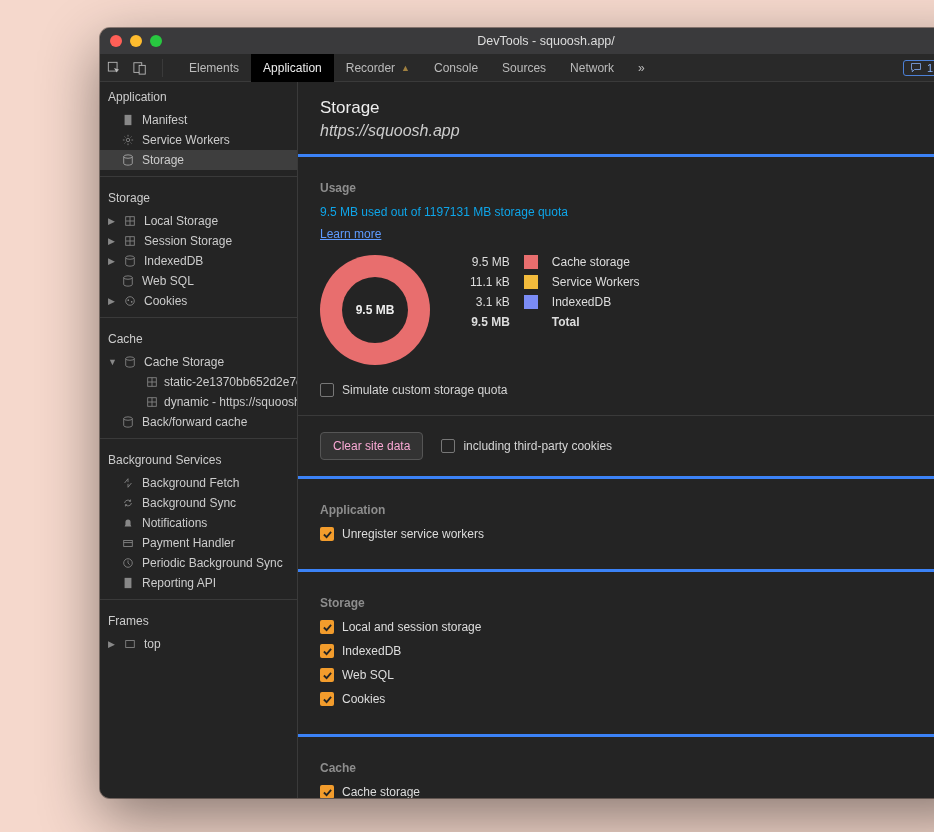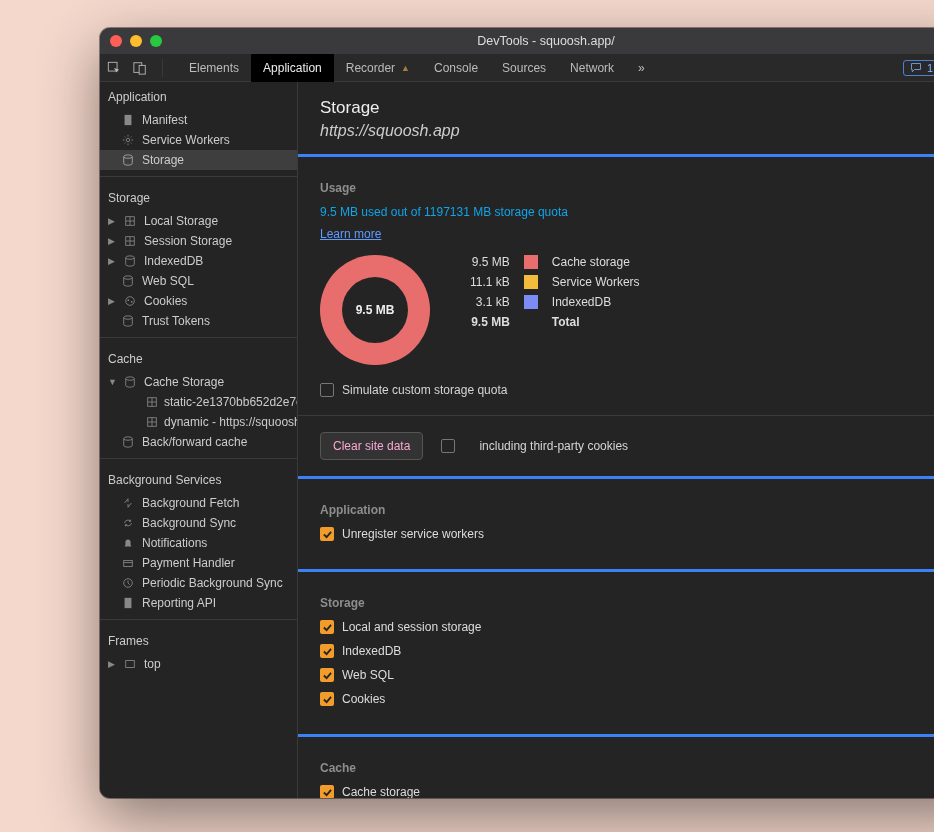--- a/index.html
+++ b/index.html
@@ -286,29 +286,20 @@
         <span class="arrow">▶</span>
         <span class="ic">
             <svg viewBox="0 0 14 14" width="12" height="12">
               <circle cx="7" cy="7" r="5" fill="none" stroke="#888"></circle>
               <circle cx="5" cy="6" r="1" fill="#888"></circle>
               <circle cx="9" cy="8" r="1" fill="#888"></circle>
             </svg>
           </span>
         <span>Cookies</span>
       </div>
-      <div class="item indent1">
-        <span class="ic">
-            <svg viewBox="0 0 14 14" width="12" height="12">
-              <ellipse cx="7" cy="3" rx="5" ry="2" fill="none" stroke="#888"></ellipse>
-              <path d="M2 3v8c0 1.1 2.2 2 5 2s5-.9 5-2V3" fill="none" stroke="#888"></path>
-            </svg>
-          </span>
-        <span>Trust Tokens</span>
-      </div>
 
       <div class="hr"></div>
       <div class="section-title">Cache</div>
       <div class="item">
         <span class="arrow">▼</span>
         <span class="ic">
             <svg viewBox="0 0 14 14" width="12" height="12">
               <ellipse cx="7" cy="3" rx="5" ry="2" fill="none" stroke="#888"></ellipse>
               <path d="M2 3v8c0 1.1 2.2 2 5 2s5-.9 5-2V3" fill="none" stroke="#888"></path>
             </svg>
@@ -447,21 +438,21 @@
         </div>
 
         <div class="sim-row">
           <span class="cb"></span>
           <span>Simulate custom storage quota</span>
         </div>
       </div>
 
       <div class="actions">
         <button class="btn">Clear site data</button>
-        <div style="display:flex;align-items:flex-end;gap:24px;">
+        <div style="display:flex;align-items:flex-end;gap:8px;">
           <span class="cb"></span>
           <span>including third-party cookies</span>
         </div>
       </div>
 
       <div class="panel">
         <div class="panel-title">Application</div>
         <div class="check-row">
           <span class="chk">
               <svg viewBox="0 0 10 10">

